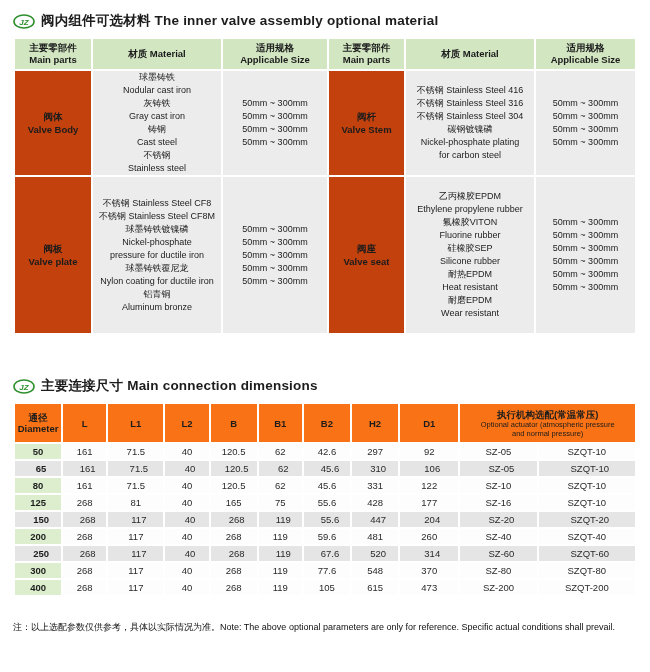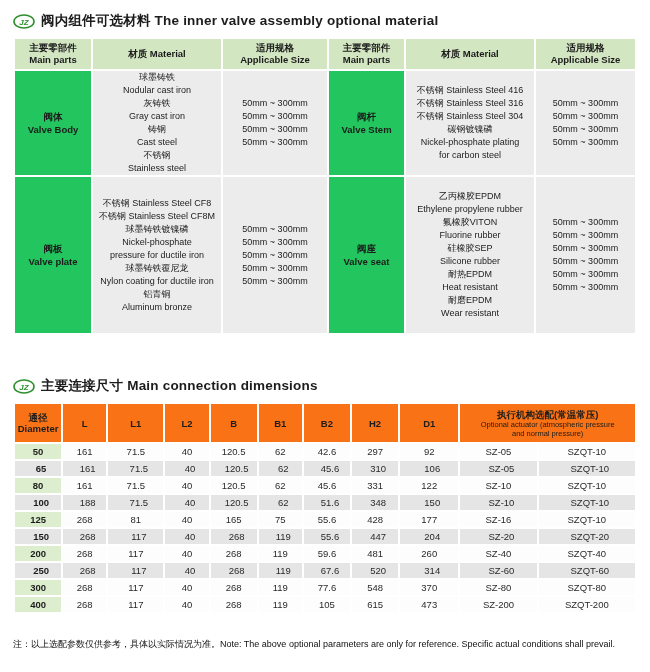--- a/index.html
+++ b/index.html
@@ -17,21 +17,21 @@
   .title-text .en { margin-left:4px; }
 
   table { border-collapse:separate; border-spacing:2px; table-layout:fixed; width:624px; }
 
   
   .t1 th {
     background:#d2e6c2; font-size:9.5px; font-weight:bold;
     height:30px; text-align:center; vertical-align:middle; line-height:12px;
   }
   .t1 td { text-align:center; vertical-align:middle; }
-  .t1 td.part { background:#22c55e; font-size:9.5px; font-weight:bold; line-height:13px; }
+  .t1 td.part { background:#c2410c; font-size:9.5px; font-weight:bold; line-height:13px; }
   .t1 td.mat, .t1 td.size { background:#ececec; font-size:9px; line-height:13px; }
   .t1 tr.r1 td { height:81px; }
   .t1 tr.r2 td { height:156px; }
   .t1 .stack div { white-space:nowrap; }
 
   
   .t2 th {
     background:#f97316; font-size:9.5px; font-weight:bold;
     height:38px; text-align:center; vertical-align:middle; line-height:11px;
   }
@@ -303,33 +303,20 @@
         <td>71.5</td>
         <td>40</td>
         <td>120.5</td>
         <td>62</td>
         <td>45.6</td>
         <td>331</td>
         <td>122</td>
         <td>SZ-10</td>
         <td>SZQT-10</td>
       </tr>
-      <tr class="alt">
-        <td class="diam">100</td>
-        <td>188</td>
-        <td>71.5</td>
-        <td>40</td>
-        <td>120.5</td>
-        <td>62</td>
-        <td>51.6</td>
-        <td>348</td>
-        <td>150</td>
-        <td>SZ-10</td>
-        <td>SZQT-10</td>
-      </tr>
       <tr>
         <td class="diam">125</td>
         <td>268</td>
         <td>81</td>
         <td>40</td>
         <td>165</td>
         <td>75</td>
         <td>55.6</td>
         <td>428</td>
         <td>177</td>

